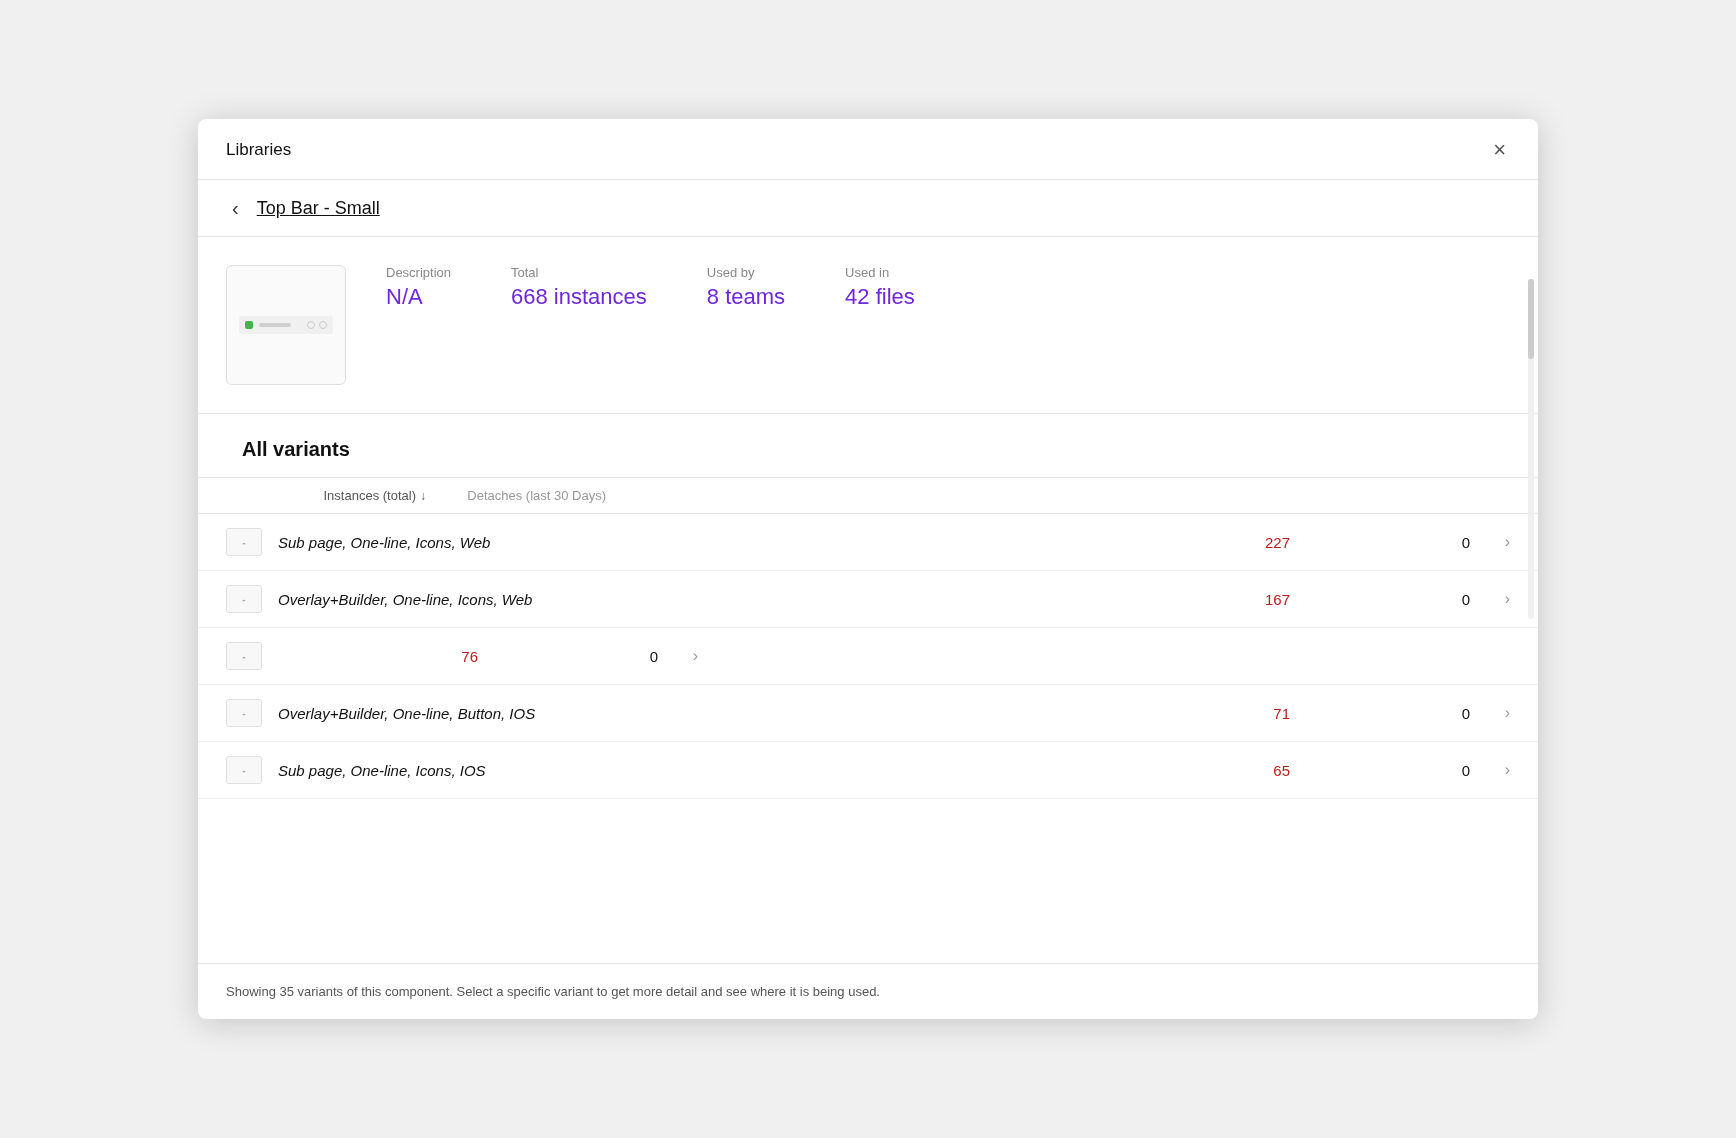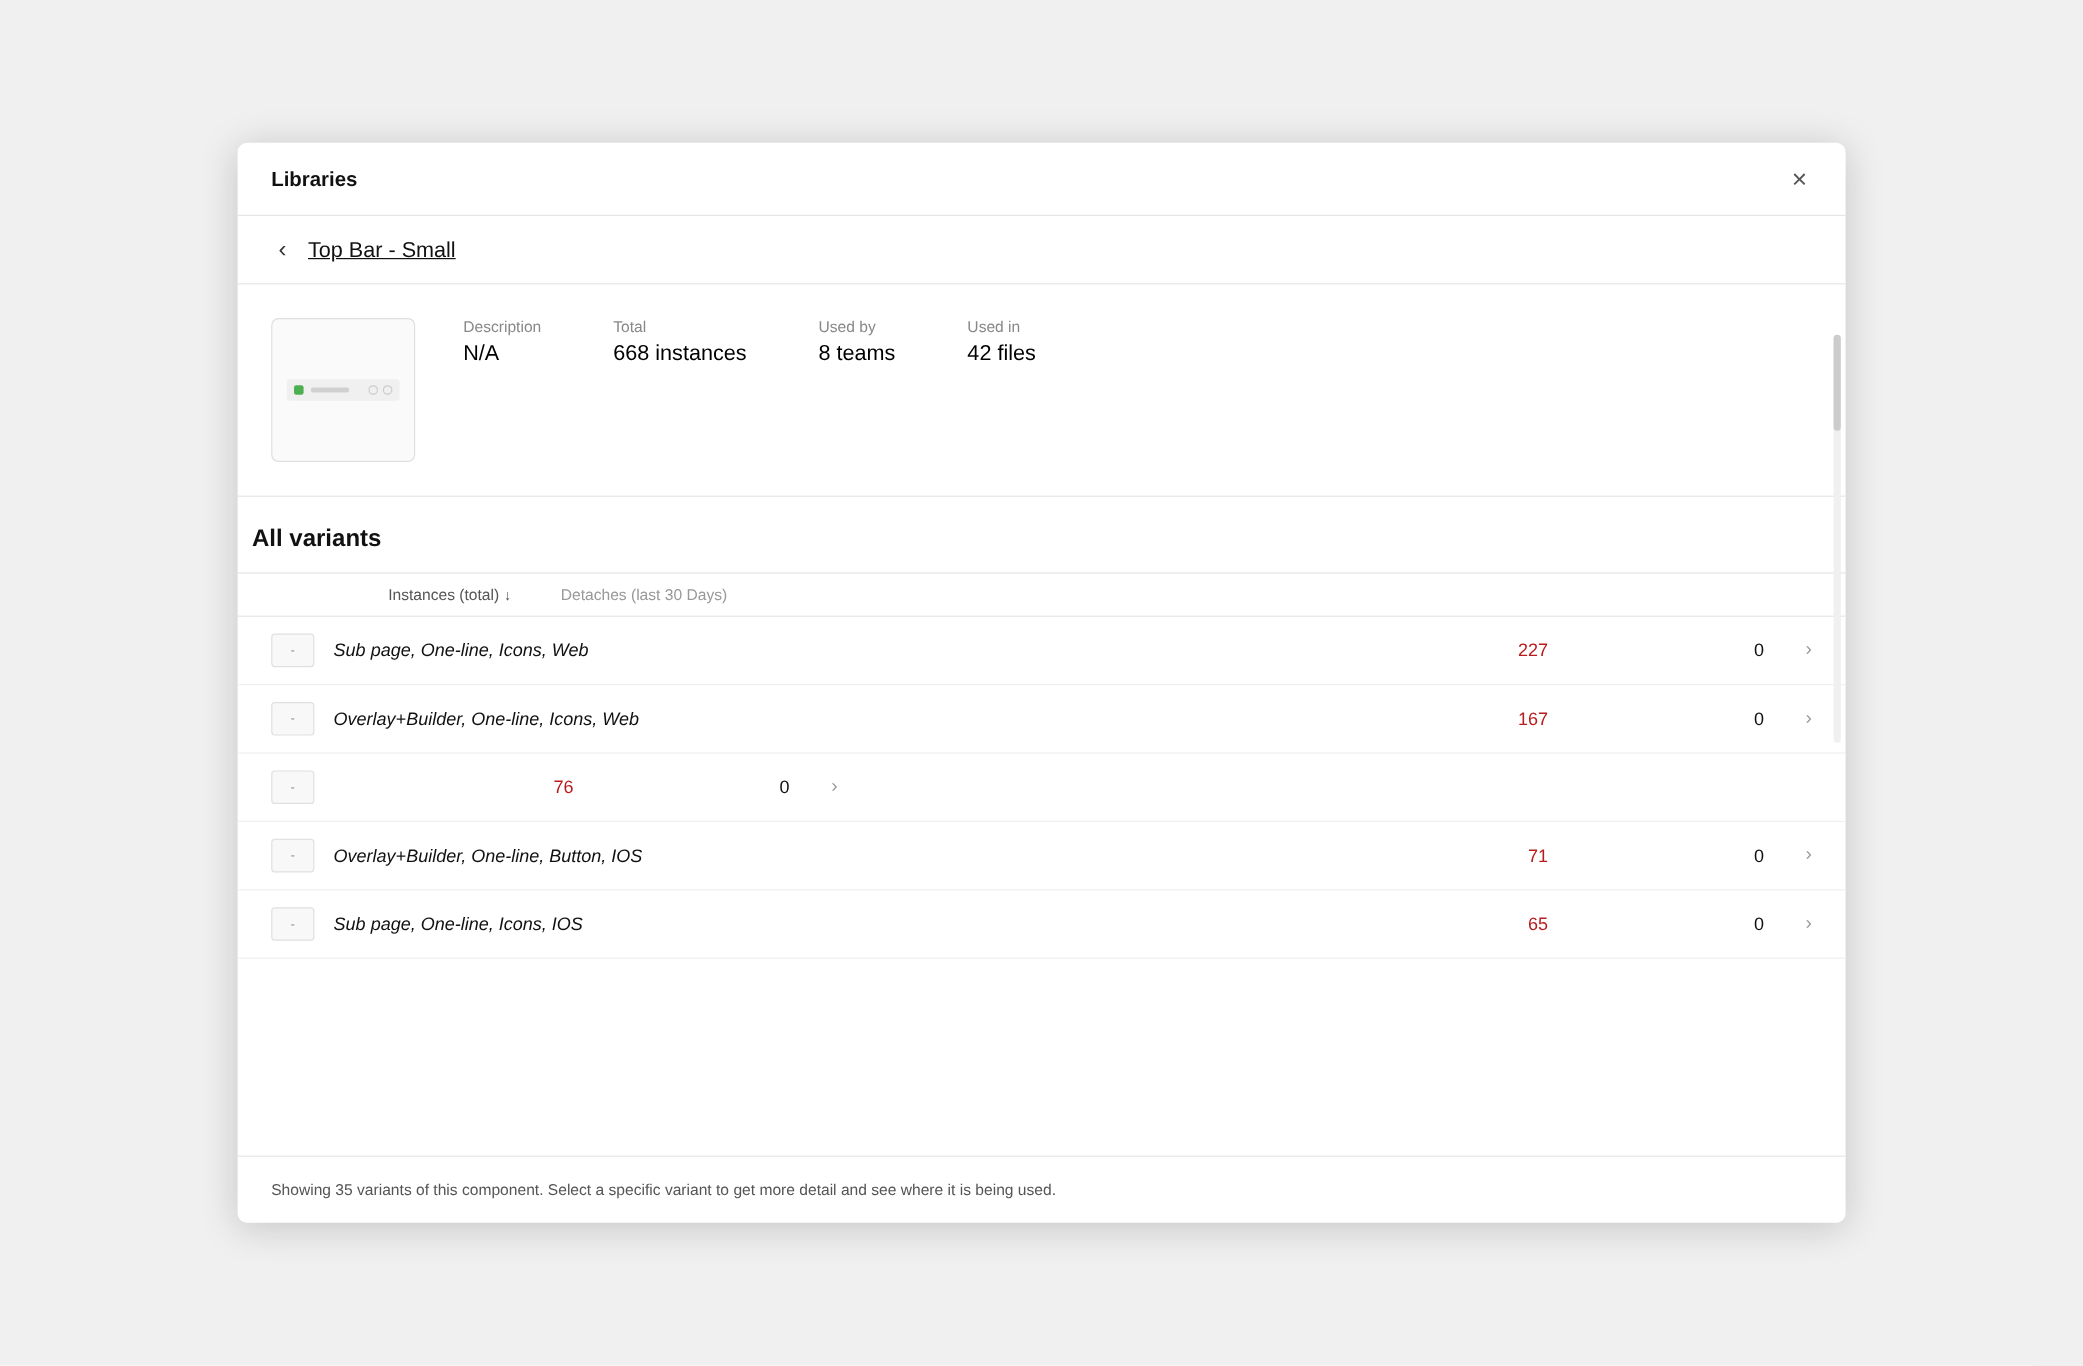--- a/index.html
+++ b/index.html
@@ -24,21 +24,21 @@
     }
     .modal-header {
       display: flex;
       align-items: center;
       justify-content: space-between;
       padding: 18px 28px 16px 28px;
       border-bottom: 1px solid #e5e5e5;
     }
     .modal-title {
       font-size: 17px;
-      font-weight: 700;
+      font-weight: 400;
       color: #111;
     }
     .close-btn {
       background: none;
       border: none;
       cursor: pointer;
       color: #555;
       font-size: 22px;
       line-height: 1;
       padding: 2px 4px;
@@ -137,27 +137,28 @@
       align-items: flex-start;
       flex-wrap: wrap;
     }
     .stat-item {}
     .stat-label {
       font-size: 13px;
       color: #888;
       margin-bottom: 4px;
     }
     .stat-value {
-      font-size: 18px;
+      font-size: 22px;
       font-weight: 500;
-      color: #000000;
+      color: #6d28d9;
     }
 
     .section-header {
       padding: 24px 28px 16px 12px;
+      margin-left: 32px;
     }
     .section-title {
       font-size: 20px;
       font-weight: 600;
       color: #111;
     }
 
     .table-area {
       flex: 1;
     }

